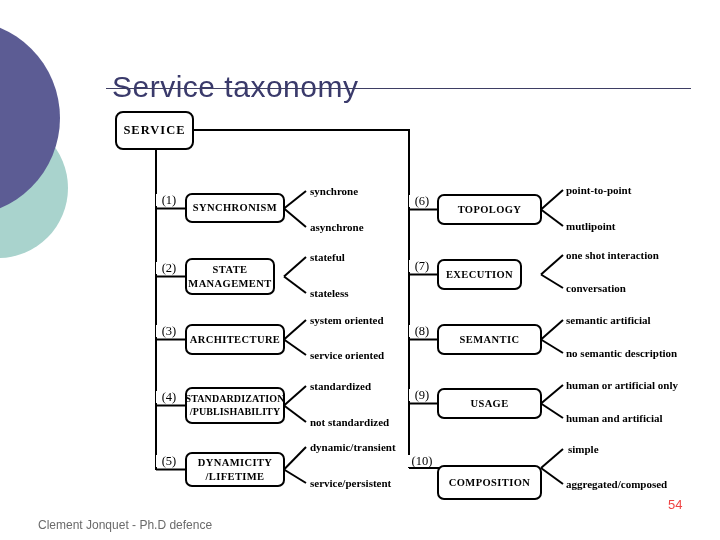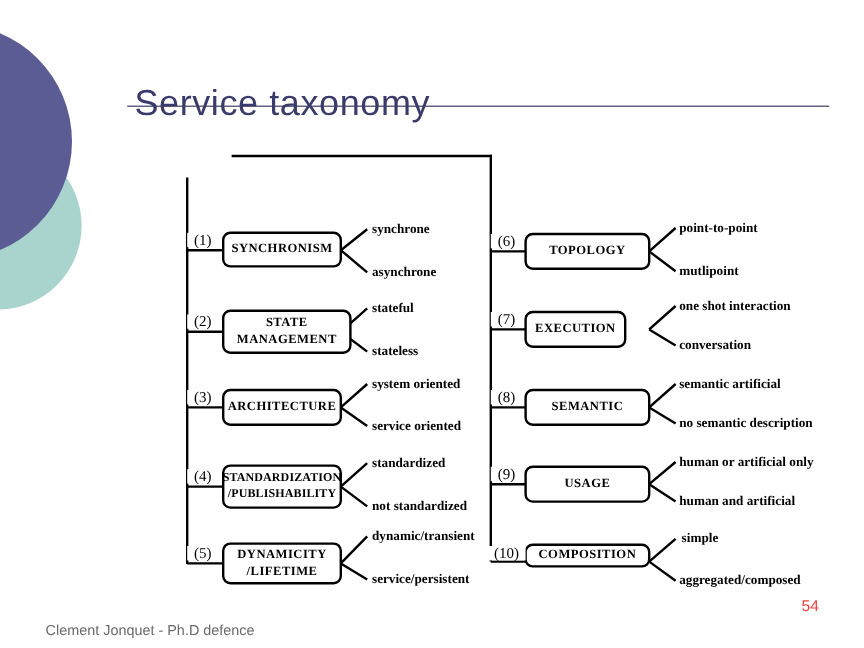--- a/index.html
+++ b/index.html
@@ -88,28 +88,29 @@
         <line x1="541" y1="274.5" x2="563" y2="288"></line>
       <line x1="541" y1="339.5" x2="563" y2="320"></line>
         <line x1="541" y1="339.5" x2="563" y2="353"></line>
       <line x1="541" y1="403.5" x2="563" y2="385"></line>
         <line x1="541" y1="403.5" x2="563" y2="418"></line>
       <line x1="541" y1="468" x2="563" y2="449"></line>
         <line x1="541" y1="468" x2="563" y2="484"></line>
     </g>
   </svg>
 
+  <div class="node root" style="left:115px;top:111px;width:79px;height:39px">SERVICE</div>
 
   <div class="dim-num" style="left:156px;top:194px">(1)</div>
   <div class="node" style="left:185px;top:193px;width:100px;height:30px">SYNCHRONISM</div>
   <div class="leaf" style="left:310px;top:184px">synchrone</div>
   <div class="leaf" style="left:310px;top:220px">asynchrone</div>
 
   <div class="dim-num" style="left:156px;top:262px">(2)</div>
-  <div class="node" style="left:185px;top:258px;width:108px;height:37px">STATE
+  <div class="node" style="left:185px;top:258px;width:90px;height:37px">STATE
 MANAGEMENT</div>
   <div class="leaf" style="left:310px;top:250px">stateful</div>
   <div class="leaf" style="left:310px;top:286px">stateless</div>
 
   <div class="dim-num" style="left:156px;top:325px">(3)</div>
   <div class="node" style="left:185px;top:324px;width:100px;height:31px">ARCHITECTURE</div>
   <div class="leaf" style="left:310px;top:313px">system oriented</div>
   <div class="leaf" style="left:310px;top:348px">service oriented</div>
 
   <div class="dim-num" style="left:156px;top:391px">(4)</div>
@@ -138,20 +139,20 @@
   <div class="node" style="left:437px;top:324px;width:105px;height:31px">SEMANTIC</div>
   <div class="leaf" style="left:566px;top:313px">semantic artificial</div>
   <div class="leaf" style="left:566px;top:346px">no semantic description</div>
 
   <div class="dim-num" style="left:409px;top:389px">(9)</div>
   <div class="node" style="left:437px;top:388px;width:105px;height:31px">USAGE</div>
   <div class="leaf" style="left:566px;top:378px">human or artificial only</div>
   <div class="leaf" style="left:566px;top:411px">human and artificial</div>
 
   <div class="dim-num" style="left:406px;top:455px;width:32px">(10)</div>
-  <div class="node" style="left:437px;top:453px;width:105px;height:20px">COMPOSITION</div>
+  <div class="node" style="left:437px;top:465px;width:105px;height:35px">COMPOSITION</div>
   <div class="leaf" style="left:568px;top:442px">simple</div>
   <div class="leaf" style="left:566px;top:477px">aggregated/composed</div>
 
   <div class="footer">Clement Jonquet - Ph.D defence</div>
   <div class="page-number">54</div>
 
 </div>
 
 </body></html>

